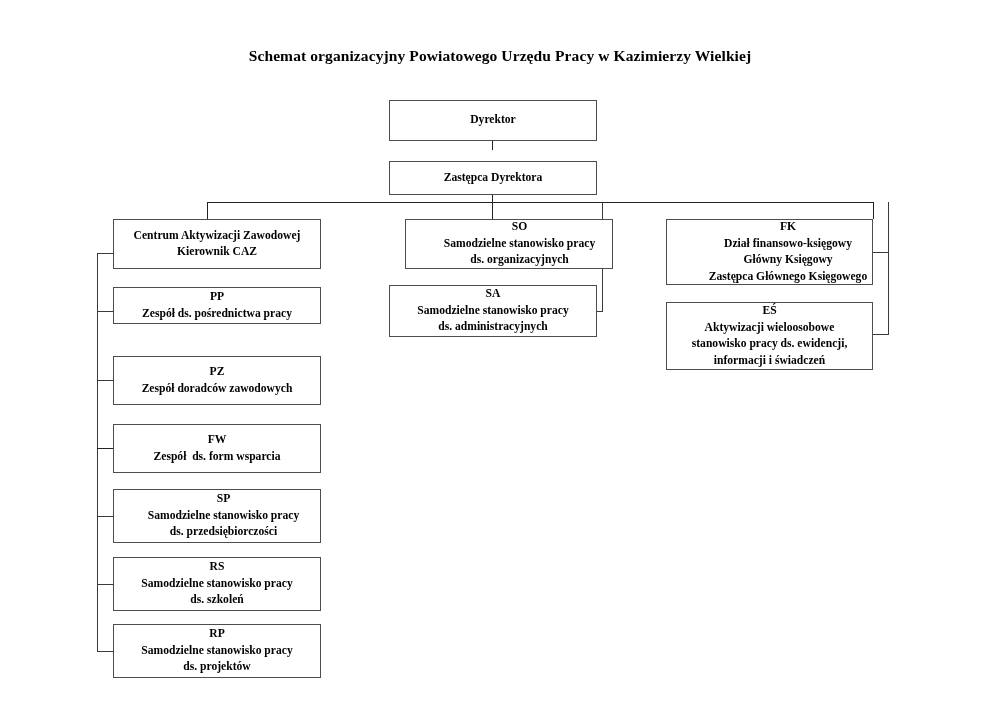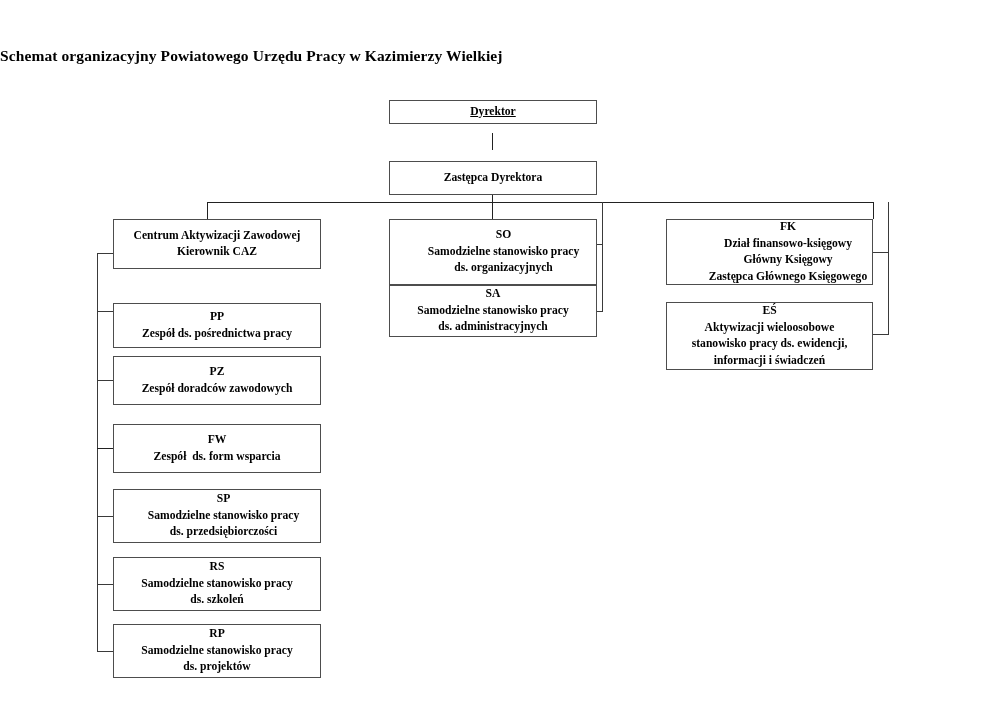--- a/index.html
+++ b/index.html
@@ -16,20 +16,21 @@
     width: 1000px;
     height: 707px;
     overflow: hidden;
     background: #ffffff;
   }
   #page-title {
     position: absolute;
     left: 0;
     top: 47px;
     width: 1000px;
+    text-align: center;
     font-size: 15.5px;
     font-weight: bold;
     letter-spacing: 0.1px;
   }
   .node {
     position: absolute;
     box-sizing: border-box;
     border: 1px solid #4d4d4d;
     background: #ffffff;
     display: flex;
@@ -86,34 +87,34 @@
   <div class="conn h" style="left:97px; top:651px; width:16px;"></div>
 
   <div class="conn v" style="left:602px; top:202px; height:110px;"></div>
   <div class="conn h" style="left:597px; top:244px; width:6px;"></div>
   <div class="conn h" style="left:597px; top:311px; width:6px;"></div>
 
   <div class="conn v" style="left:888px; top:202px; height:132px;"></div>
   <div class="conn h" style="left:873px; top:252px; width:16px;"></div>
   <div class="conn h" style="left:873px; top:334px; width:16px;"></div>
 
-  <div class="node" style="left:389px; top:100px; width:208px; height:24px;text-decoration:underline;">
+  <div class="node" style="left:389px; top:100px; width:208px; height:41px;">
     <span class="line">Dyrektor</span>
   </div>
 
   <div class="node" style="left:389px; top:150px; width:208px; height:34px;margin-top:11px;">
     <span class="line">Zastępca Dyrektora</span>
   </div>
 
   <div class="node" style="left:113px; top:219px; width:208px; height:50px;">
     <span class="line">Centrum Aktywizacji Zawodowej</span>
     <span class="line">Kierownik CAZ</span>
   </div>
 
-  <div class="node" style="left:113px; top:287px; width:208px; height:45px;margin-top:16px;">
+  <div class="node" style="left:113px; top:287px; width:208px; height:37px;">
     <span class="line">PP</span>
     <span class="line">Zespół ds. pośrednictwa pracy</span>
   </div>
 
   <div class="node" style="left:113px; top:356px; width:208px; height:49px;">
     <span class="line">PZ</span>
     <span class="line">Zespół doradców zawodowych</span>
   </div>
 
   <div class="node" style="left:113px; top:424px; width:208px; height:49px;">
@@ -132,21 +133,21 @@
     <span class="line">Samodzielne stanowisko pracy</span>
     <span class="line">ds. szkoleń</span>
   </div>
 
   <div class="node" style="left:113px; top:624px; width:208px; height:54px;">
     <span class="line">RP</span>
     <span class="line">Samodzielne stanowisko pracy</span>
     <span class="line">ds. projektów</span>
   </div>
 
-  <div class="node" style="left:389px; top:219px; width:208px; height:66px;padding-left:24px;">
+  <div class="node" style="left:405px; top:219px; width:208px; height:50px;padding-left:24px;">
     <span class="line">SO</span>
     <span class="line">Samodzielne stanowisko pracy</span>
     <span class="line">ds. organizacyjnych</span>
   </div>
 
   <div class="node" style="left:389px; top:285px; width:208px; height:52px;">
     <span class="line">SA</span>
     <span class="line">Samodzielne stanowisko pracy</span>
     <span class="line">ds. administracyjnych</span>
   </div>

